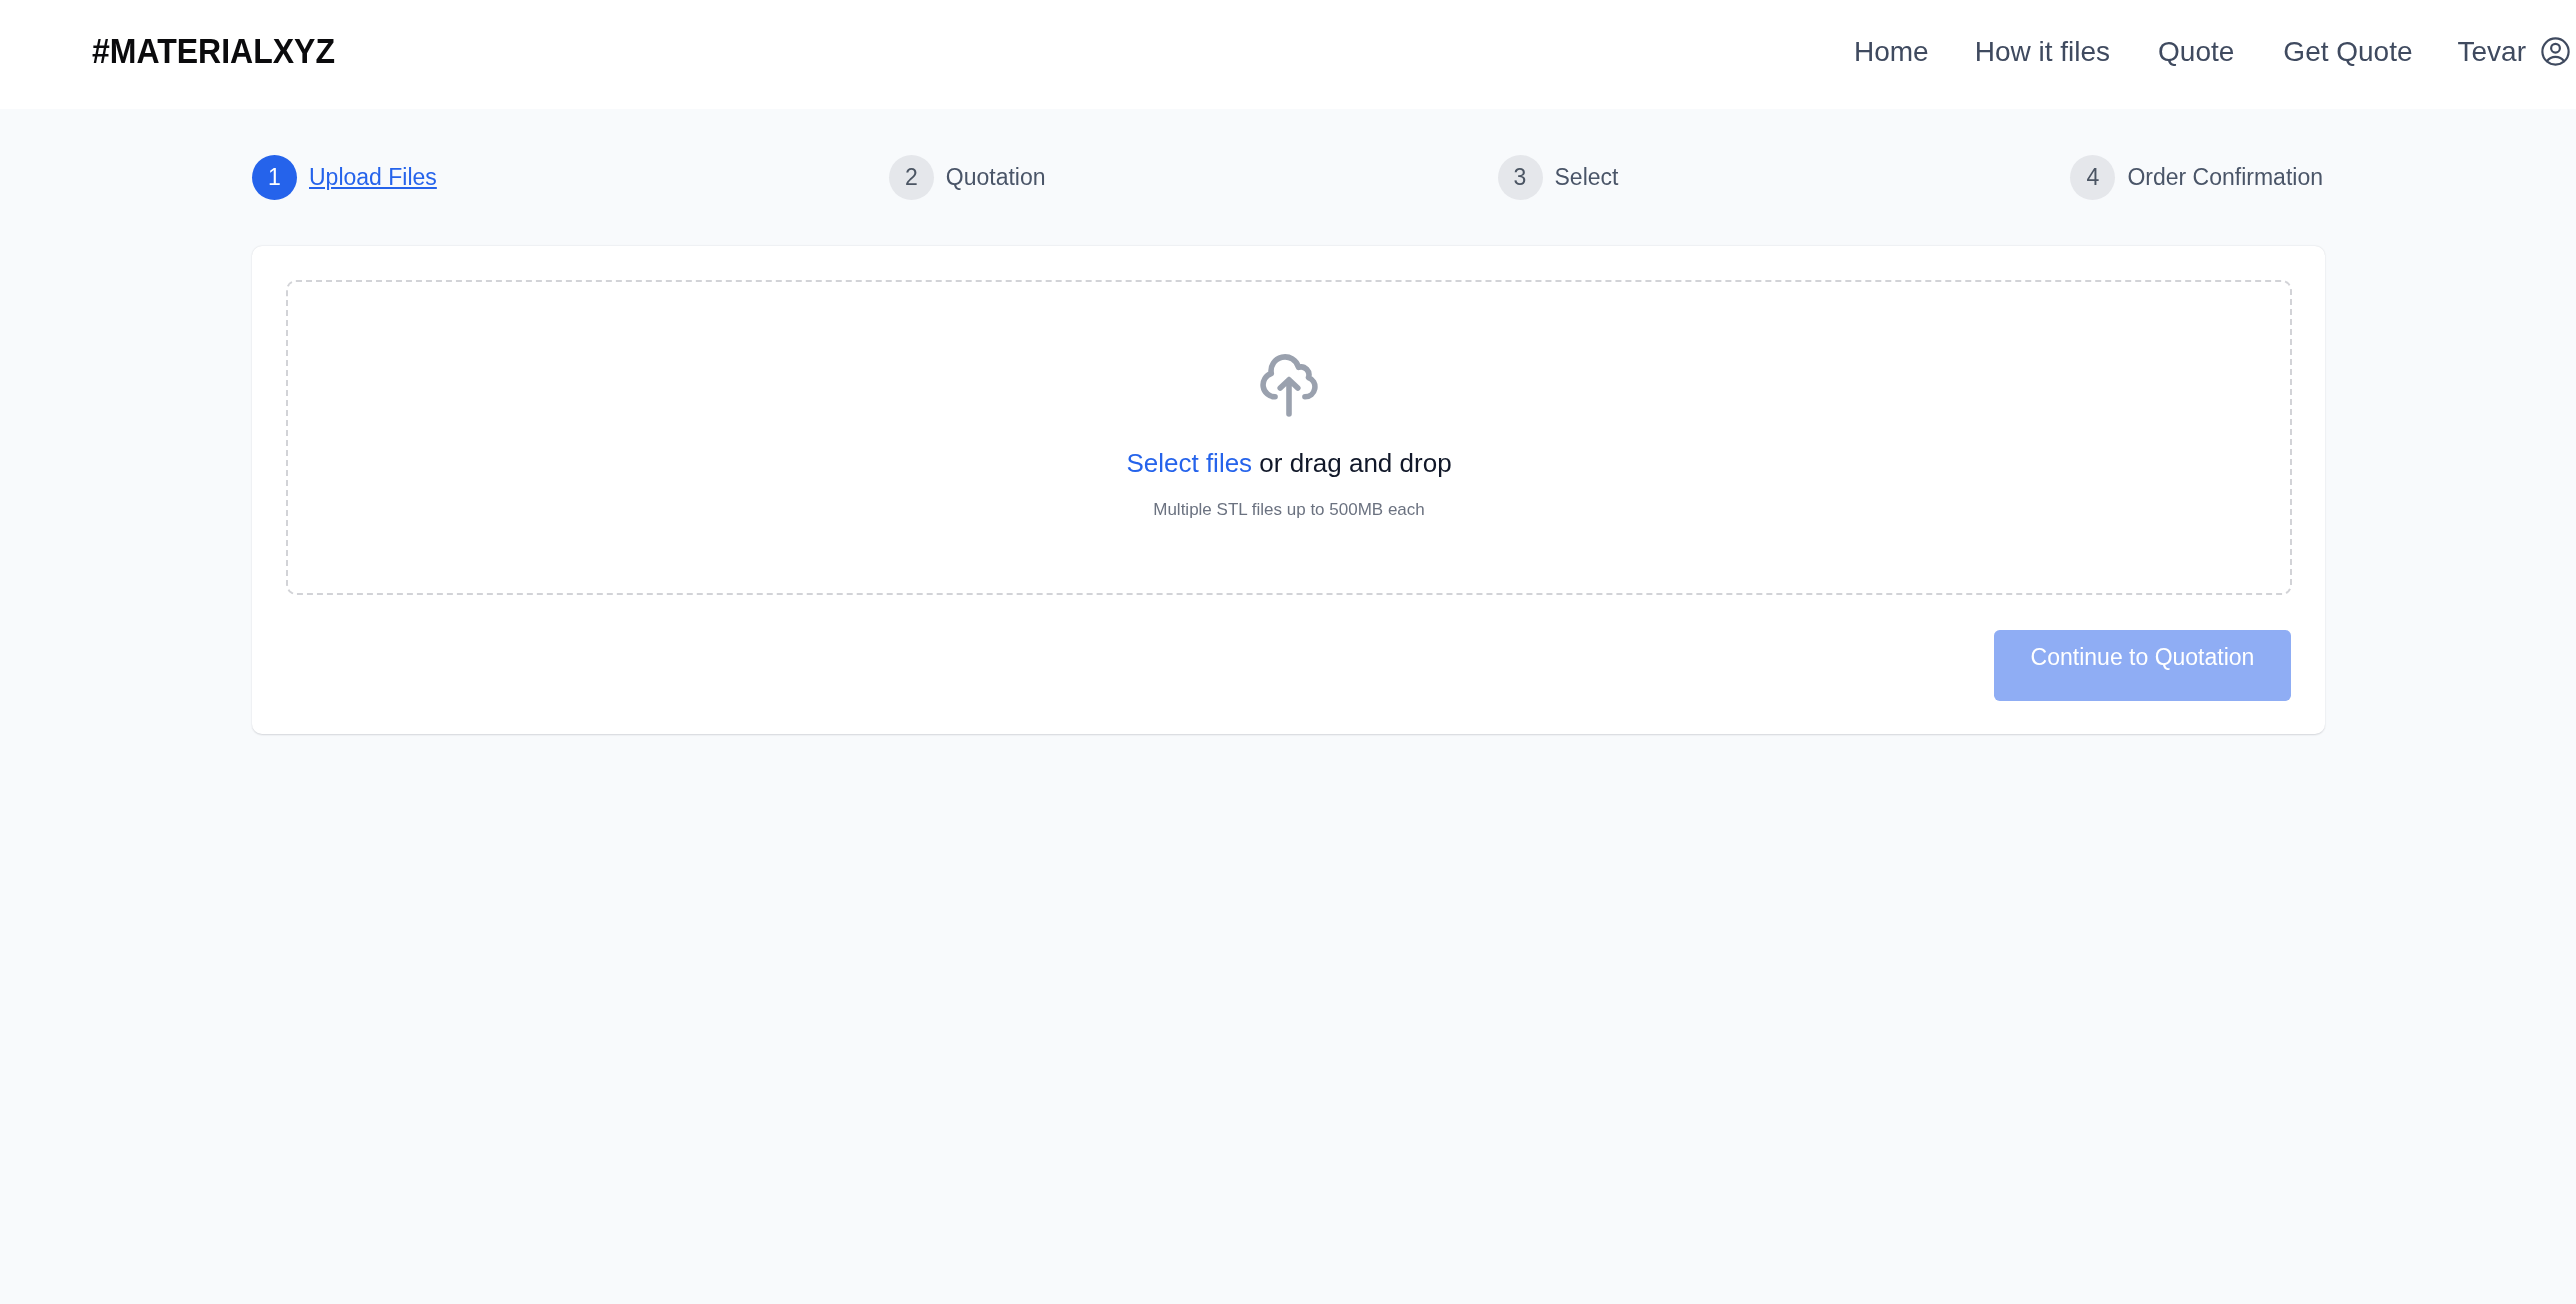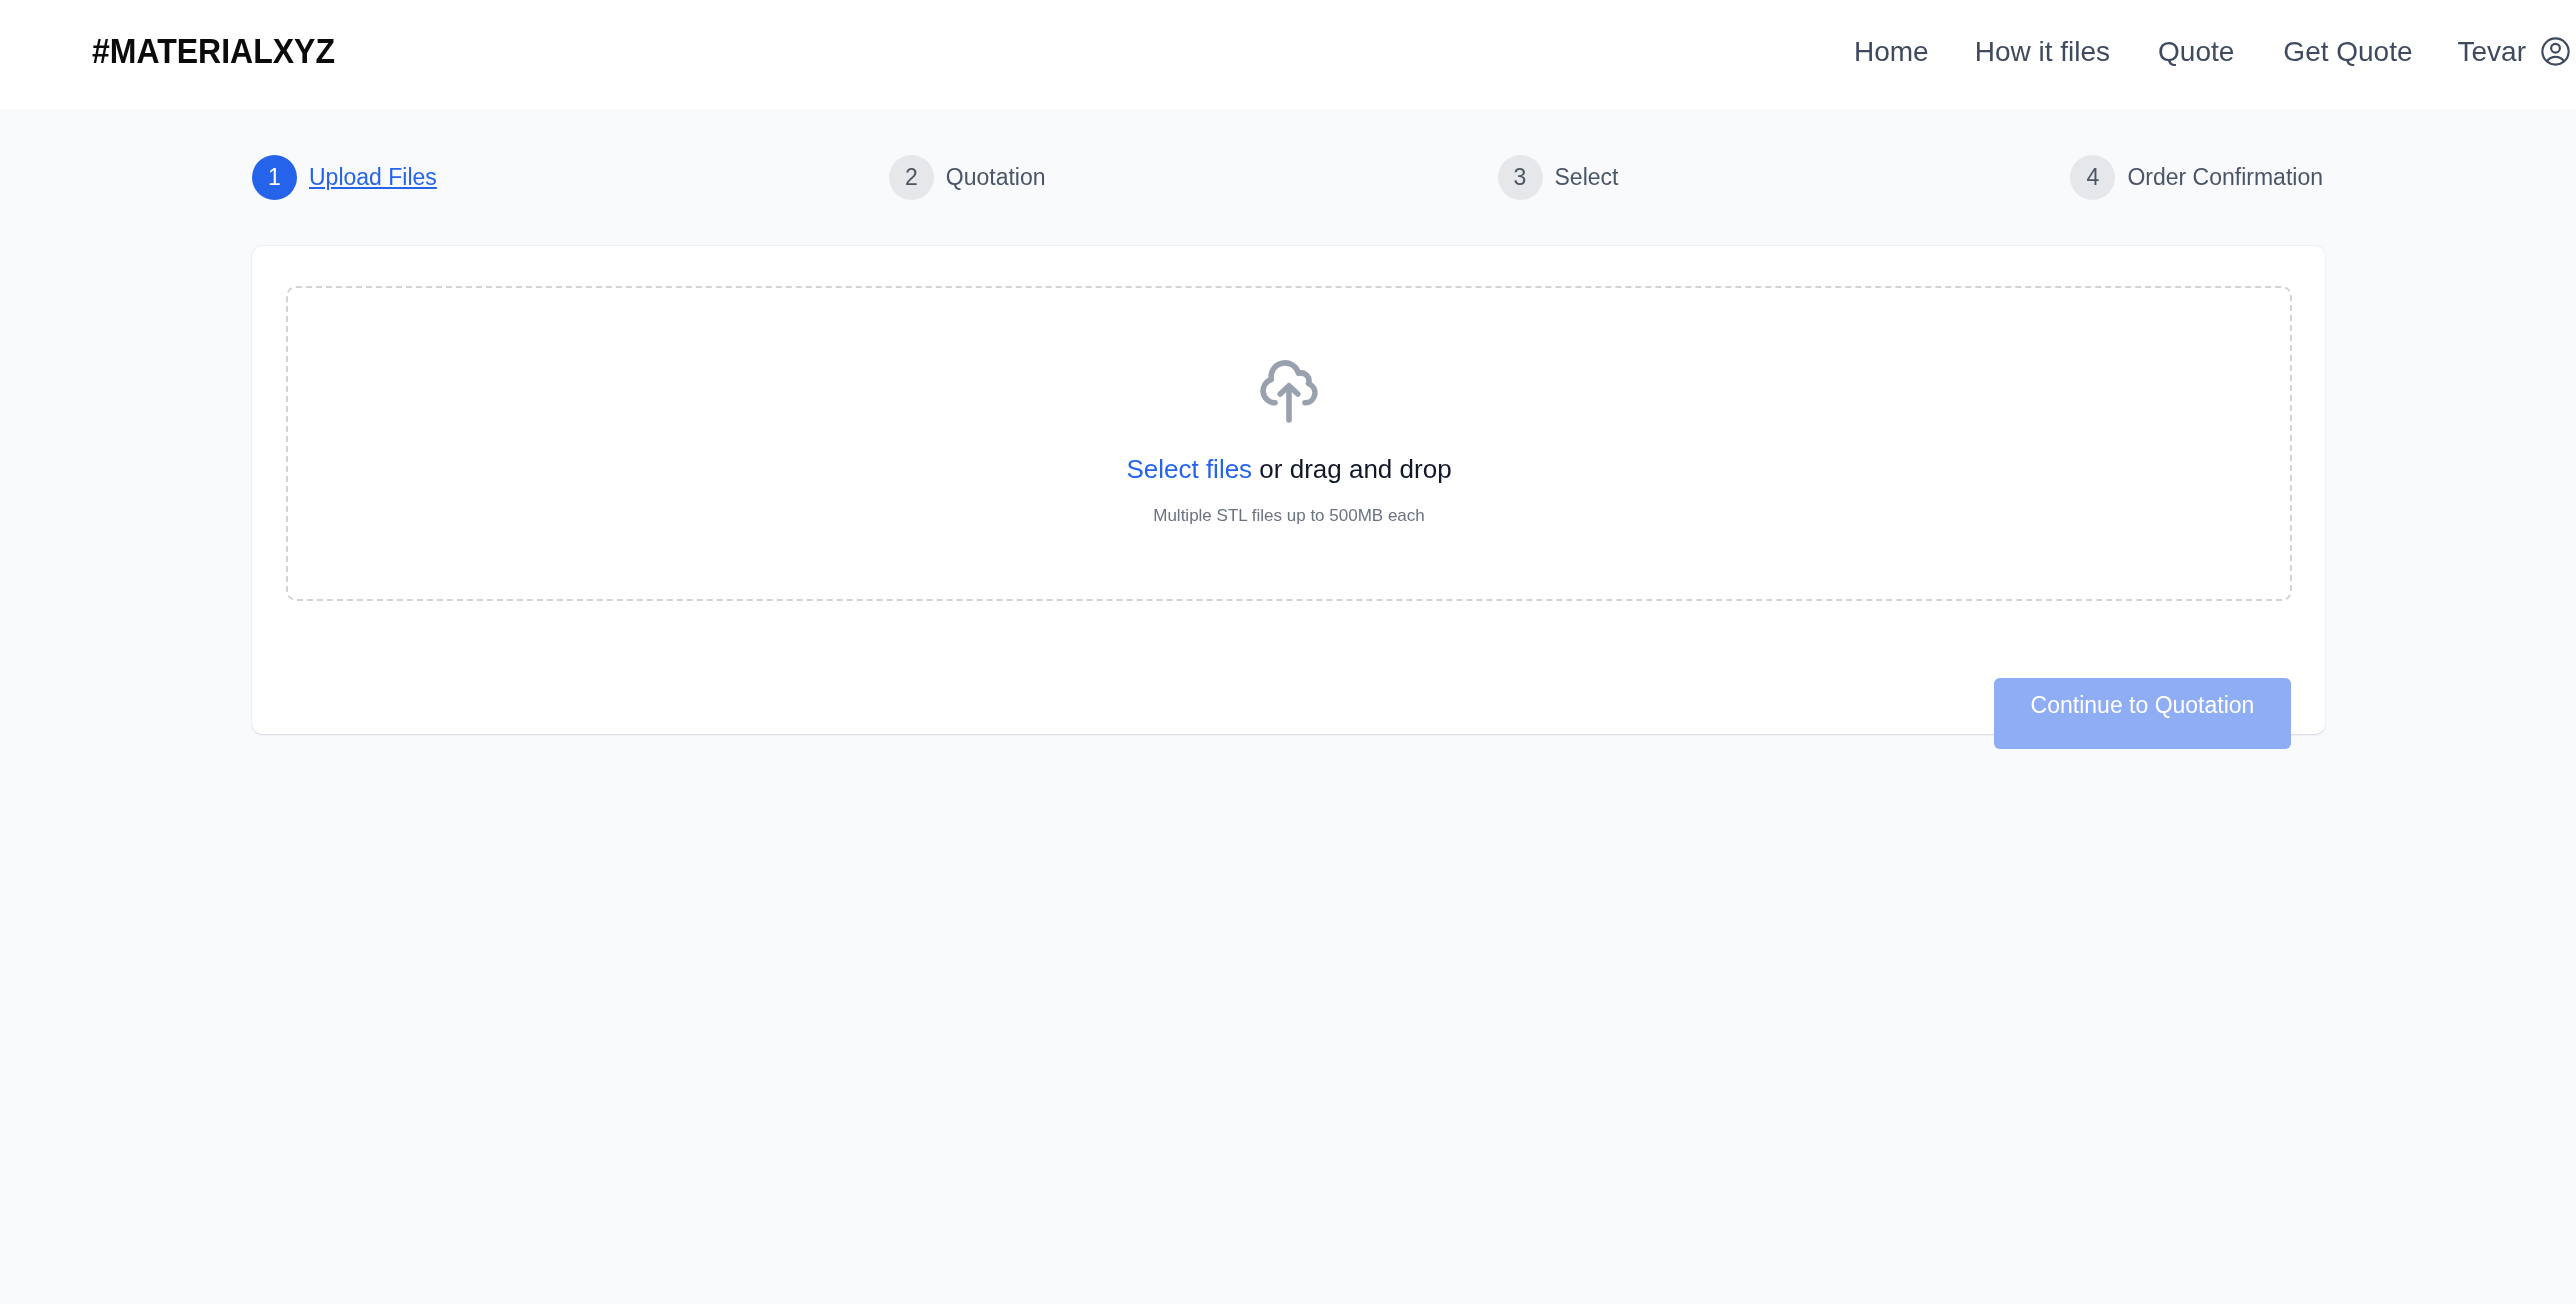--- a/index.html
+++ b/index.html
@@ -59,38 +59,37 @@
   .step-label.active { color: #2563eb; text-decoration: underline; }
   .step-label.idle { color: #4a5568; }
 
   
   .card {
     position: absolute; left: 252px; top: 246px; width: 2073px; height: 488px;
     background: #ffffff; border-radius: 10px;
     box-shadow: 0 0.7px 2.1px rgba(16,24,40,0.10), 0 0.7px 1.4px rgba(16,24,40,0.06);
   }
   .dropzone {
-    position: absolute; left: 34px; top: 40px; width: 2006px; height: 315px;
+    position: absolute; left: 34px; top: 34px; width: 2006px; height: 315px;
     border: 2.9px dashed #d2d3d7; border-radius: 10px;
   }
   .icon-wrap { position: absolute; left: 0; right: 0; top: 63px; display: flex; justify-content: center; }
   .cloud-icon { width: 64px; height: 72px; display: block; }
   .dz-main { position: absolute; left: 0; right: 0; top: 165px; text-align: center;
              font-size: 26px; line-height: 33px; color: #101728; white-space: nowrap; }
   .dz-main .link { color: #2563eb; }
   .dz-sub { position: absolute; left: 0; right: 0; top: 214px; text-align: center;
             font-size: 17px; line-height: 27px; color: #6b7280; white-space: nowrap; }
   .card-actions { position: absolute; left: 1742px; top: 384px; }
   .btn-primary {
     background: #8fadf4; color: #ffffff; border: none; border-radius: 5.7px;
     font-family: inherit; font-size: 23px; line-height: 29px;
     width: 297px; height: 71px; cursor: default;
     display: flex; align-items: center; justify-content: center;
     padding: 0 0 16px 0;
-    margin-top: 48px;
   }
 </style>
 </head>
 <body>
 
 <div class="page">
 
   <div class="footer-band"></div>
 
   <div class="navbar">

